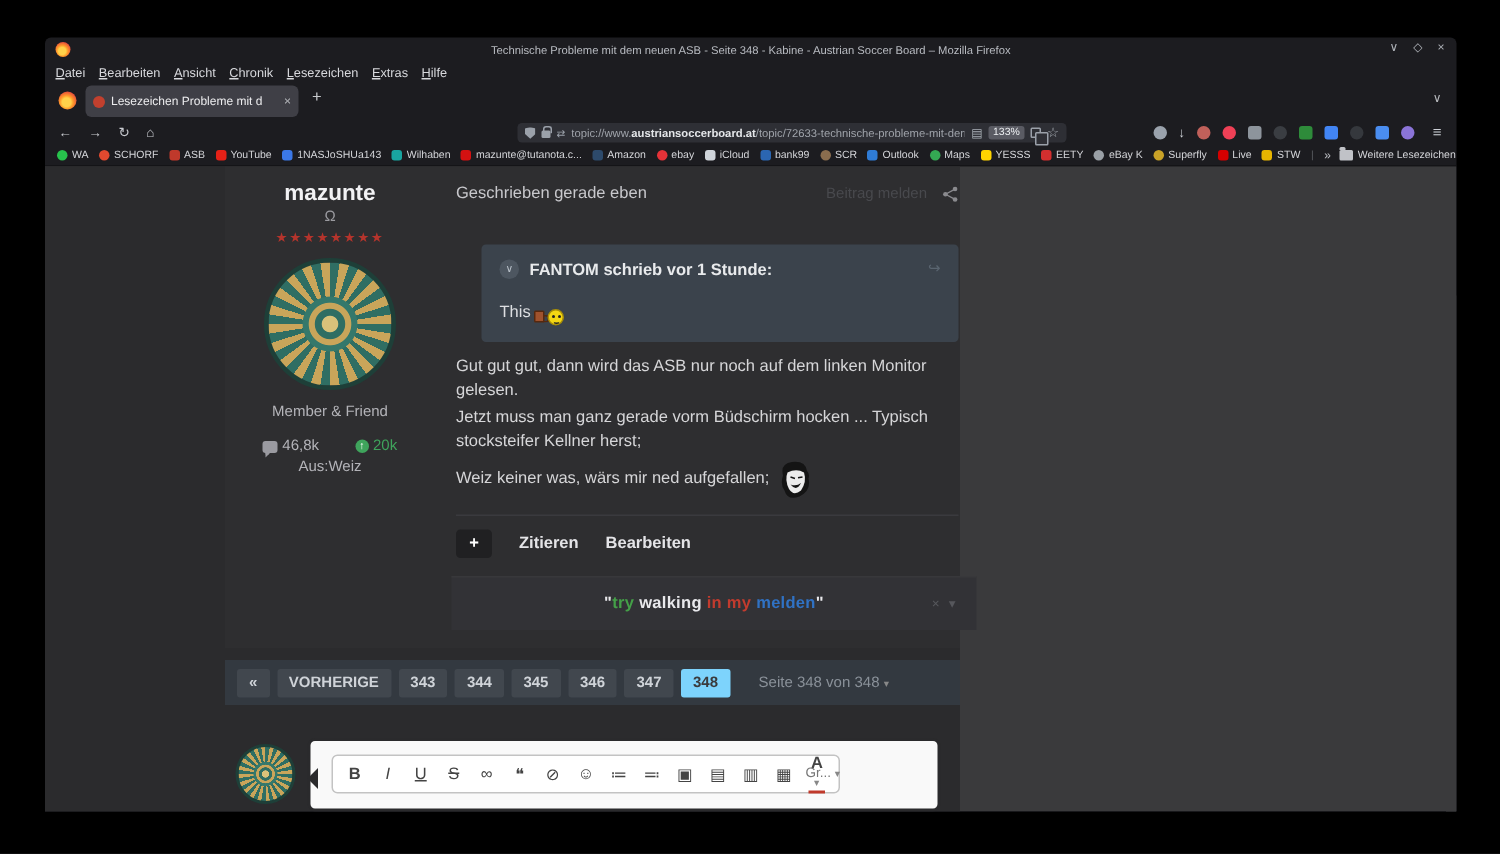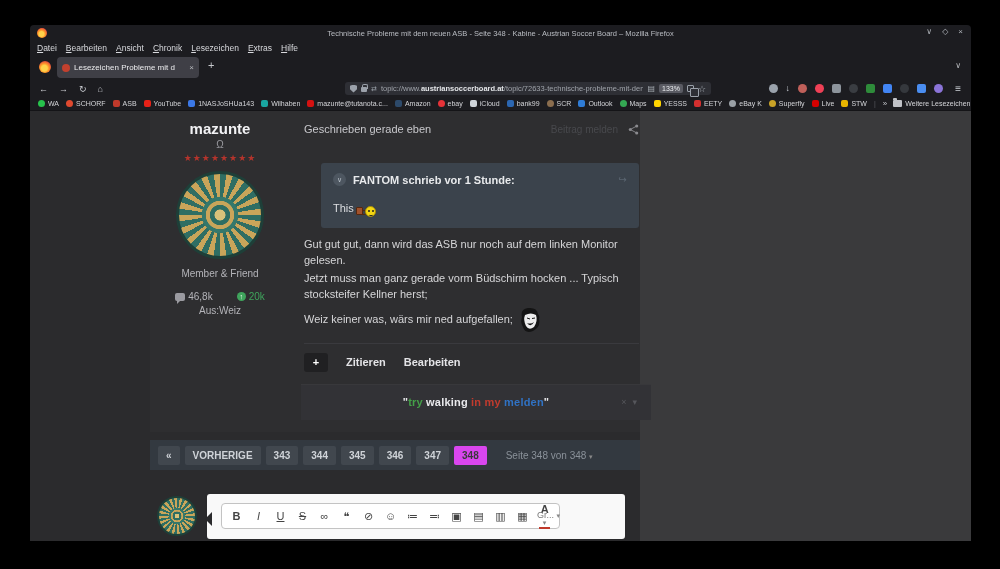--- a/index.html
+++ b/index.html
@@ -135,21 +135,21 @@
   .signature { margin:12px 0 0; border-top:1px solid #38383b; background:#323236; height:36px;
                position:relative; display:flex; align-items:center; justify-content:center; }
   .sig-text { font-size:11px; font-weight:bold; letter-spacing:.2px; }
   .sig-ctrl { position:absolute; right:14px; color:#56575c; font-size:9px; display:flex; gap:6px; }
 
   
   .pagebar { position:absolute; left:120px; top:329px; width:490px; height:30px; background:#333940;
              display:flex; align-items:center; gap:5px; padding:0 8px; }
   .pg { background:#41474e; color:#cfd3d8; font-size:10px; font-weight:bold; border-radius:2px;
         padding:4px 8px; }
-  .pg.active { background:#d946ef; color:#3a3a3c; }
+  .pg.active { background:#7dd3fc; color:#3a3a3c; }
   .pg-info { margin-left:14px; font-size:10px; color:#8a9199; }
 
   
   .editor-row { position:absolute; left:120px; top:379px; width:490px; height:51px; }
   .editor-avatar { position:absolute; left:7px; top:6px; width:40px; height:40px; border-width:2px; margin:0; }
   .editor-box { position:absolute; left:55px; top:2px; width:422px; height:49px; background:#f9f9f9;
                 border:2px solid #2a2a2c; border-radius:5px; }
   .editor-box::before { content:""; position:absolute; left:-9px; top:18px;
                         border:7px solid rgba(0,0,0,0); border-right-color:#2a2a2c; }
   .ed-toolbar { position:absolute; left:14px; top:9px; height:26px; background:#fff;

